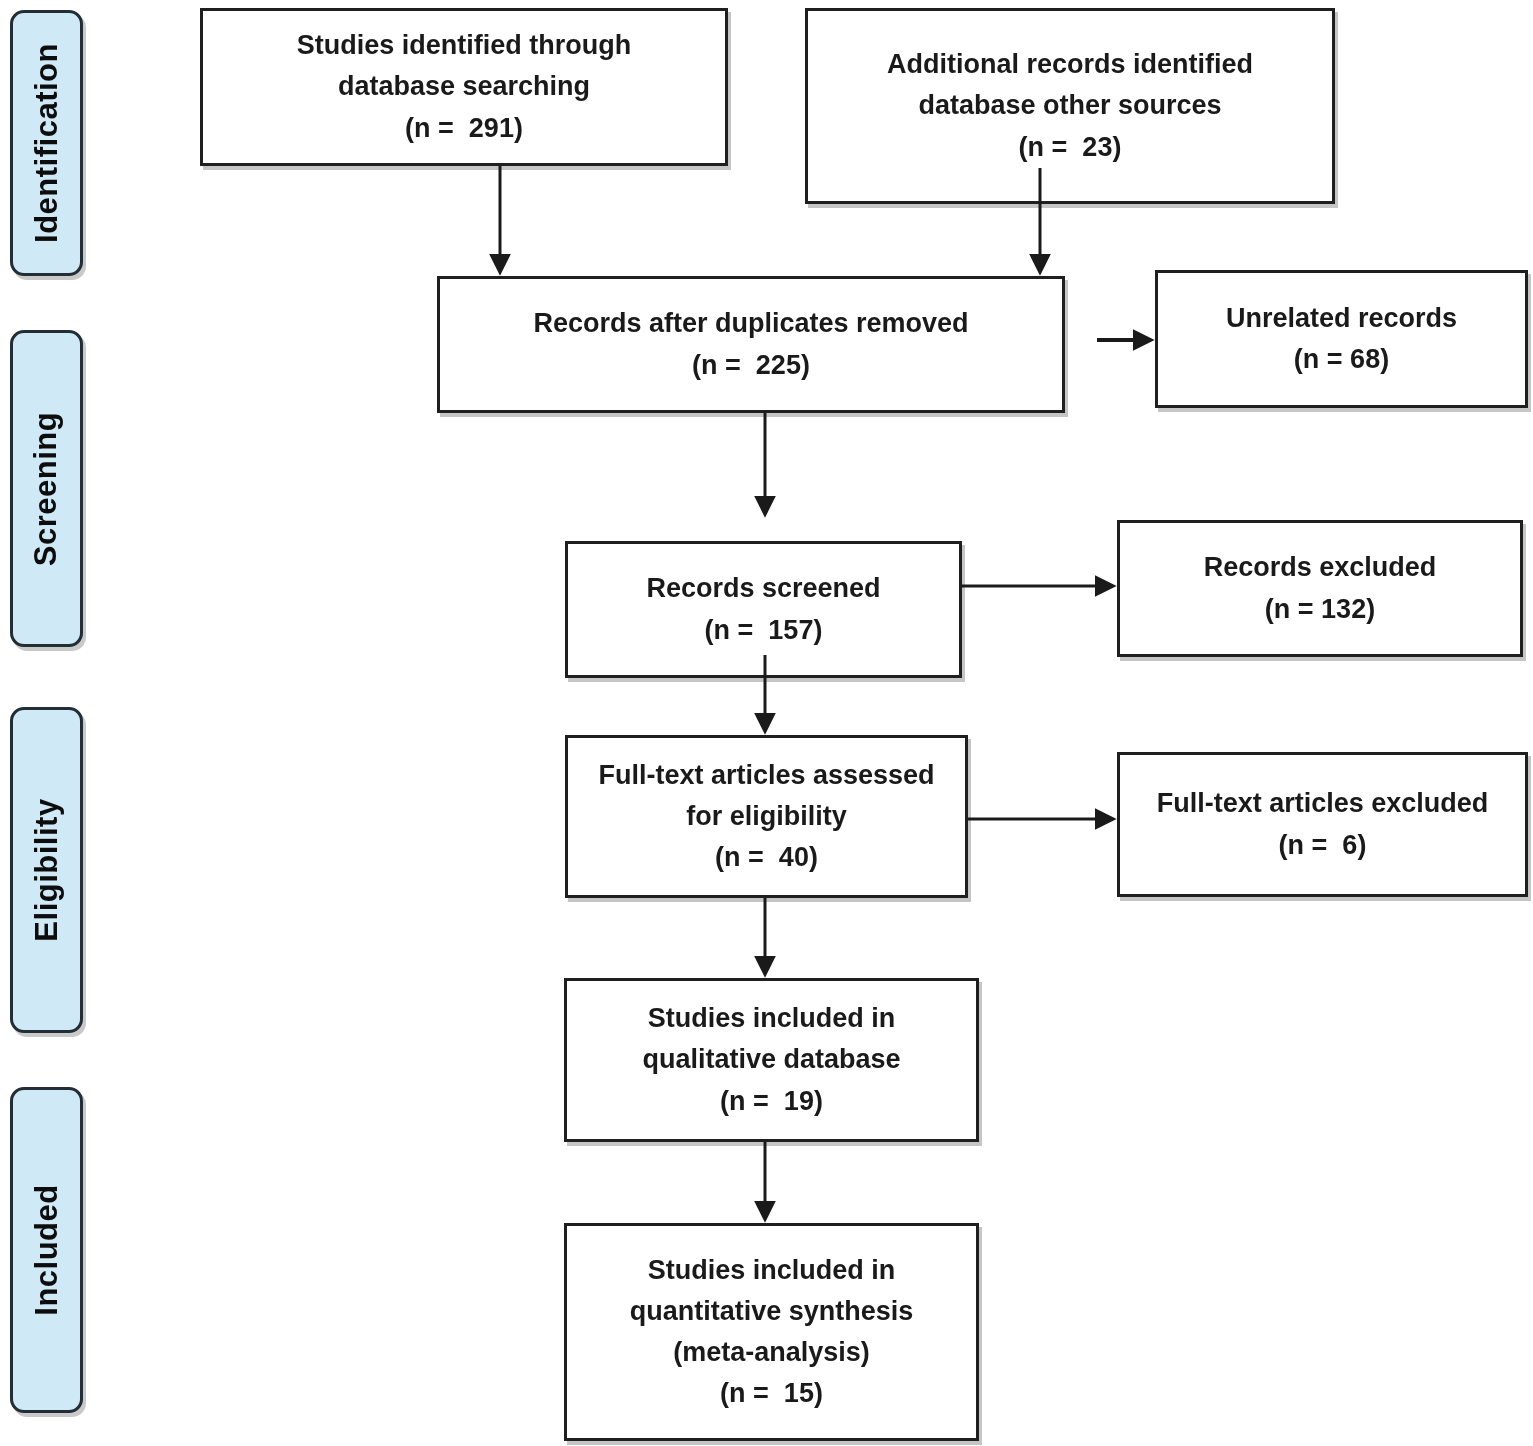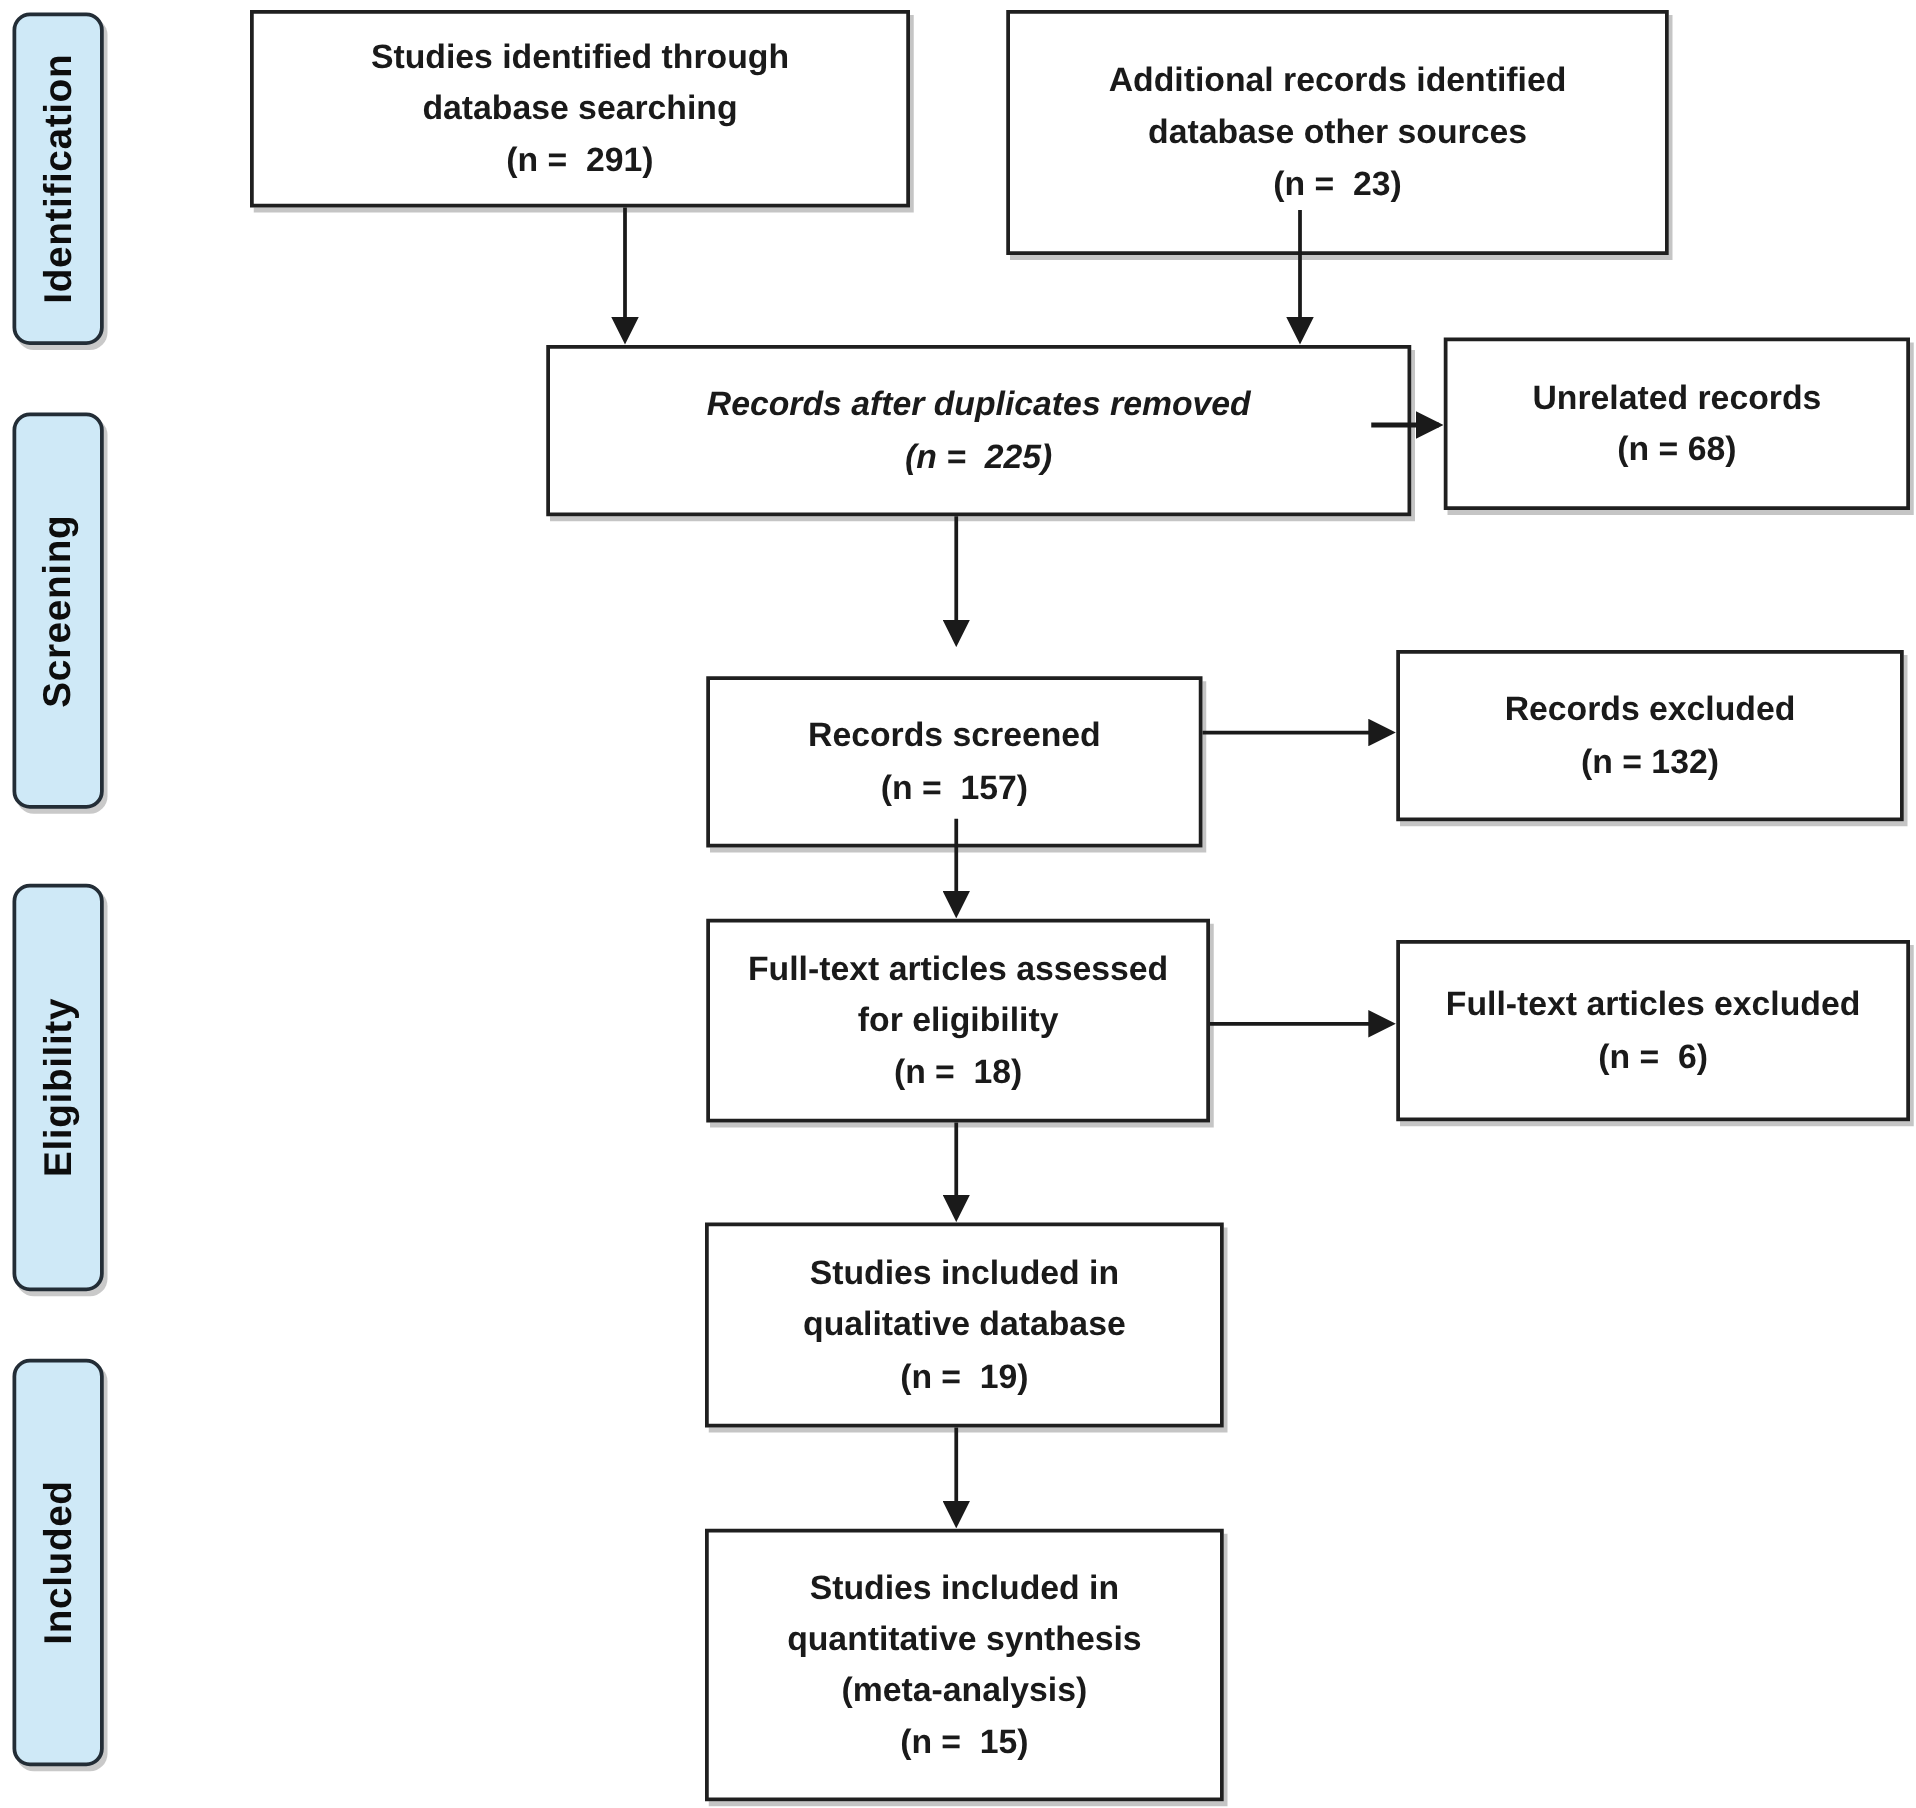--- a/index.html
+++ b/index.html
@@ -84,21 +84,21 @@
     <span>database searching</span>
     <span>(n =  291)</span>
   </div>
 
   <div class="box" style="left:805px; top:8px; width:530px; height:196px;text-align:right;">
     <span>Additional records identified</span>
     <span>database other sources</span>
     <span>(n =  23)</span>
   </div>
 
-  <div class="box" style="left:437px; top:276px; width:692px; height:137px;font-style:italic;">
+  <div class="box" style="left:437px; top:276px; width:628px; height:137px;">
     <span>Records after duplicates removed</span>
     <span>(n =  225)</span>
   </div>
 
   <div class="box" style="left:1155px; top:270px; width:373px; height:138px;">
     <span>Unrelated records</span>
     <span>(n = 68)</span>
   </div>
 
   <div class="box" style="left:565px; top:518px; width:397px; height:137px;margin-top:23px;">
@@ -107,21 +107,21 @@
   </div>
 
   <div class="box" style="left:1117px; top:520px; width:406px; height:137px;">
     <span>Records excluded</span>
     <span>(n = 132)</span>
   </div>
 
   <div class="box" style="left:565px; top:735px; width:403px; height:163px;">
     <span>Full-text articles assessed</span>
     <span>for eligibility</span>
-    <span>(n =  18)</span>
+    <span>(n =  40)</span>
   </div>
 
   <div class="box" style="left:1117px; top:752px; width:411px; height:145px;">
     <span>Full-text articles excluded</span>
     <span>(n =  6)</span>
   </div>
 
   <div class="box" style="left:564px; top:978px; width:415px; height:164px;">
     <span>Studies included in</span>
     <span>qualitative database</span>

